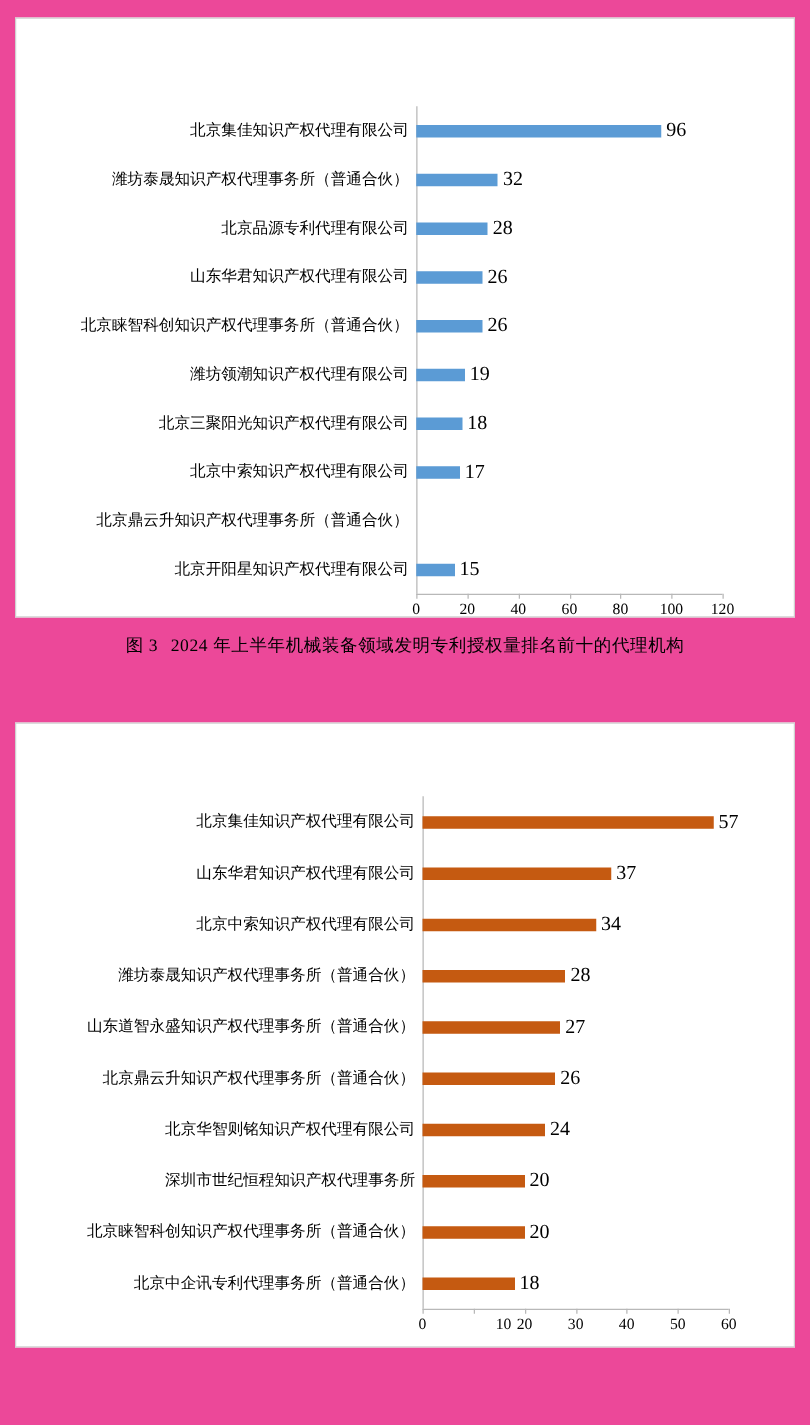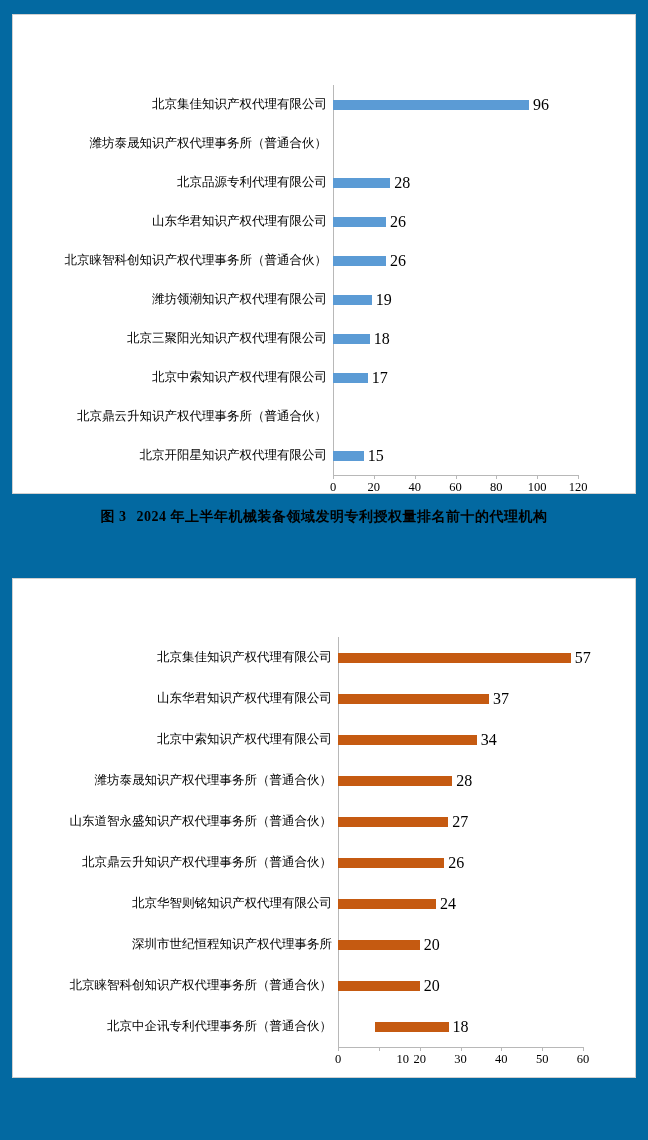--- a/index.html
+++ b/index.html
@@ -5,21 +5,21 @@
   html, body {
     margin: 0;
     padding: 0;
     background: #ffffff;
     font-family: "Liberation Serif", serif;
   }
   #page {
     width: 648px;
     height: 1140px;
     position: relative;
-    background: #0369a1;
+    background: #ec4899;
     overflow: hidden;
   }
 
   .figure-block {
     position: absolute;
     left: 0;
     width: 648px;
   }
 
   .chart-frame {
@@ -114,21 +114,21 @@
     position: absolute;
     top: 0;
     bottom: 0;
     width: 1px;
     background: #b8b8b8;
   }
 
   .caption {
     text-align: center;
     font-size: 14px;
-    font-weight: bold;
+    font-weight: normal;
     color: #000000;
     font-family: "Liberation Serif", serif;
     letter-spacing: 0.5px;
   }
   .caption .cap-num {
     margin-right: 10px;
   }
 </style>
 </head>
 <body>
@@ -142,20 +142,24 @@
             <div class="plot-axis" style="left: 320px; top: 70px; height: 390px;"></div>
             <div class="row" style="height: 39px;">
               <div class="row-label" style="flex: 0 0 320px; width: 320px;">北京集佳知识产权代理有限公司</div>
               <div class="row-barwrap">
                 <div class="bar" style="width: 196px; background: rgb(91, 155, 213);"></div>
                 <span class="bar-value">96</span>
               </div>
             </div>
             <div class="row" style="height: 39px;">
               <div class="row-label" style="flex: 0 0 320px; width: 320px;">潍坊泰晟知识产权代理事务所（普通合伙）</div>
+              <div class="row-barwrap">
+                <div class="bar" style="width: 65.3333px; background: rgb(91, 155, 213);"></div>
+                <span class="bar-value">32</span>
+              </div>
             </div>
             <div class="row" style="height: 39px;">
               <div class="row-label" style="flex: 0 0 320px; width: 320px;">北京品源专利代理有限公司</div>
               <div class="row-barwrap">
                 <div class="bar" style="width: 57.1667px; background: rgb(91, 155, 213);"></div>
                 <span class="bar-value">28</span>
               </div>
             </div>
             <div class="row" style="height: 39px;">
               <div class="row-label" style="flex: 0 0 320px; width: 320px;">山东华君知识产权代理有限公司</div>
@@ -291,21 +295,21 @@
                 <span class="bar-value">20</span>
               </div>
             </div>
             <div class="row" style="height: 41px;">
               <div class="row-label" style="flex: 0 0 325px; width: 325px;">北京睐智科创知识产权代理事务所（普通合伙）</div>
               <div class="row-barwrap">
                 <div class="bar" style="width: 81.6667px; background: rgb(197, 90, 17);"></div>
                 <span class="bar-value">20</span>
               </div>
             </div>
-            <div class="row" style="height: 41px; gap: 37px;">
+            <div class="row" style="height: 41px;">
               <div class="row-label" style="flex: 0 0 325px; width: 325px;">北京中企讯专利代理事务所（普通合伙）</div>
               <div class="row-barwrap">
                 <div class="bar" style="width: 73.5px; background: rgb(197, 90, 17);"></div>
                 <span class="bar-value">18</span>
               </div>
             </div>
             <div class="axis-wrap">
               <div class="axis-spacer" style="flex: 0 0 325px;"></div>
               <div class="axis-area" style="width: 245px; flex: 0 0 245px;">
                 <div class="axis-line"></div>

